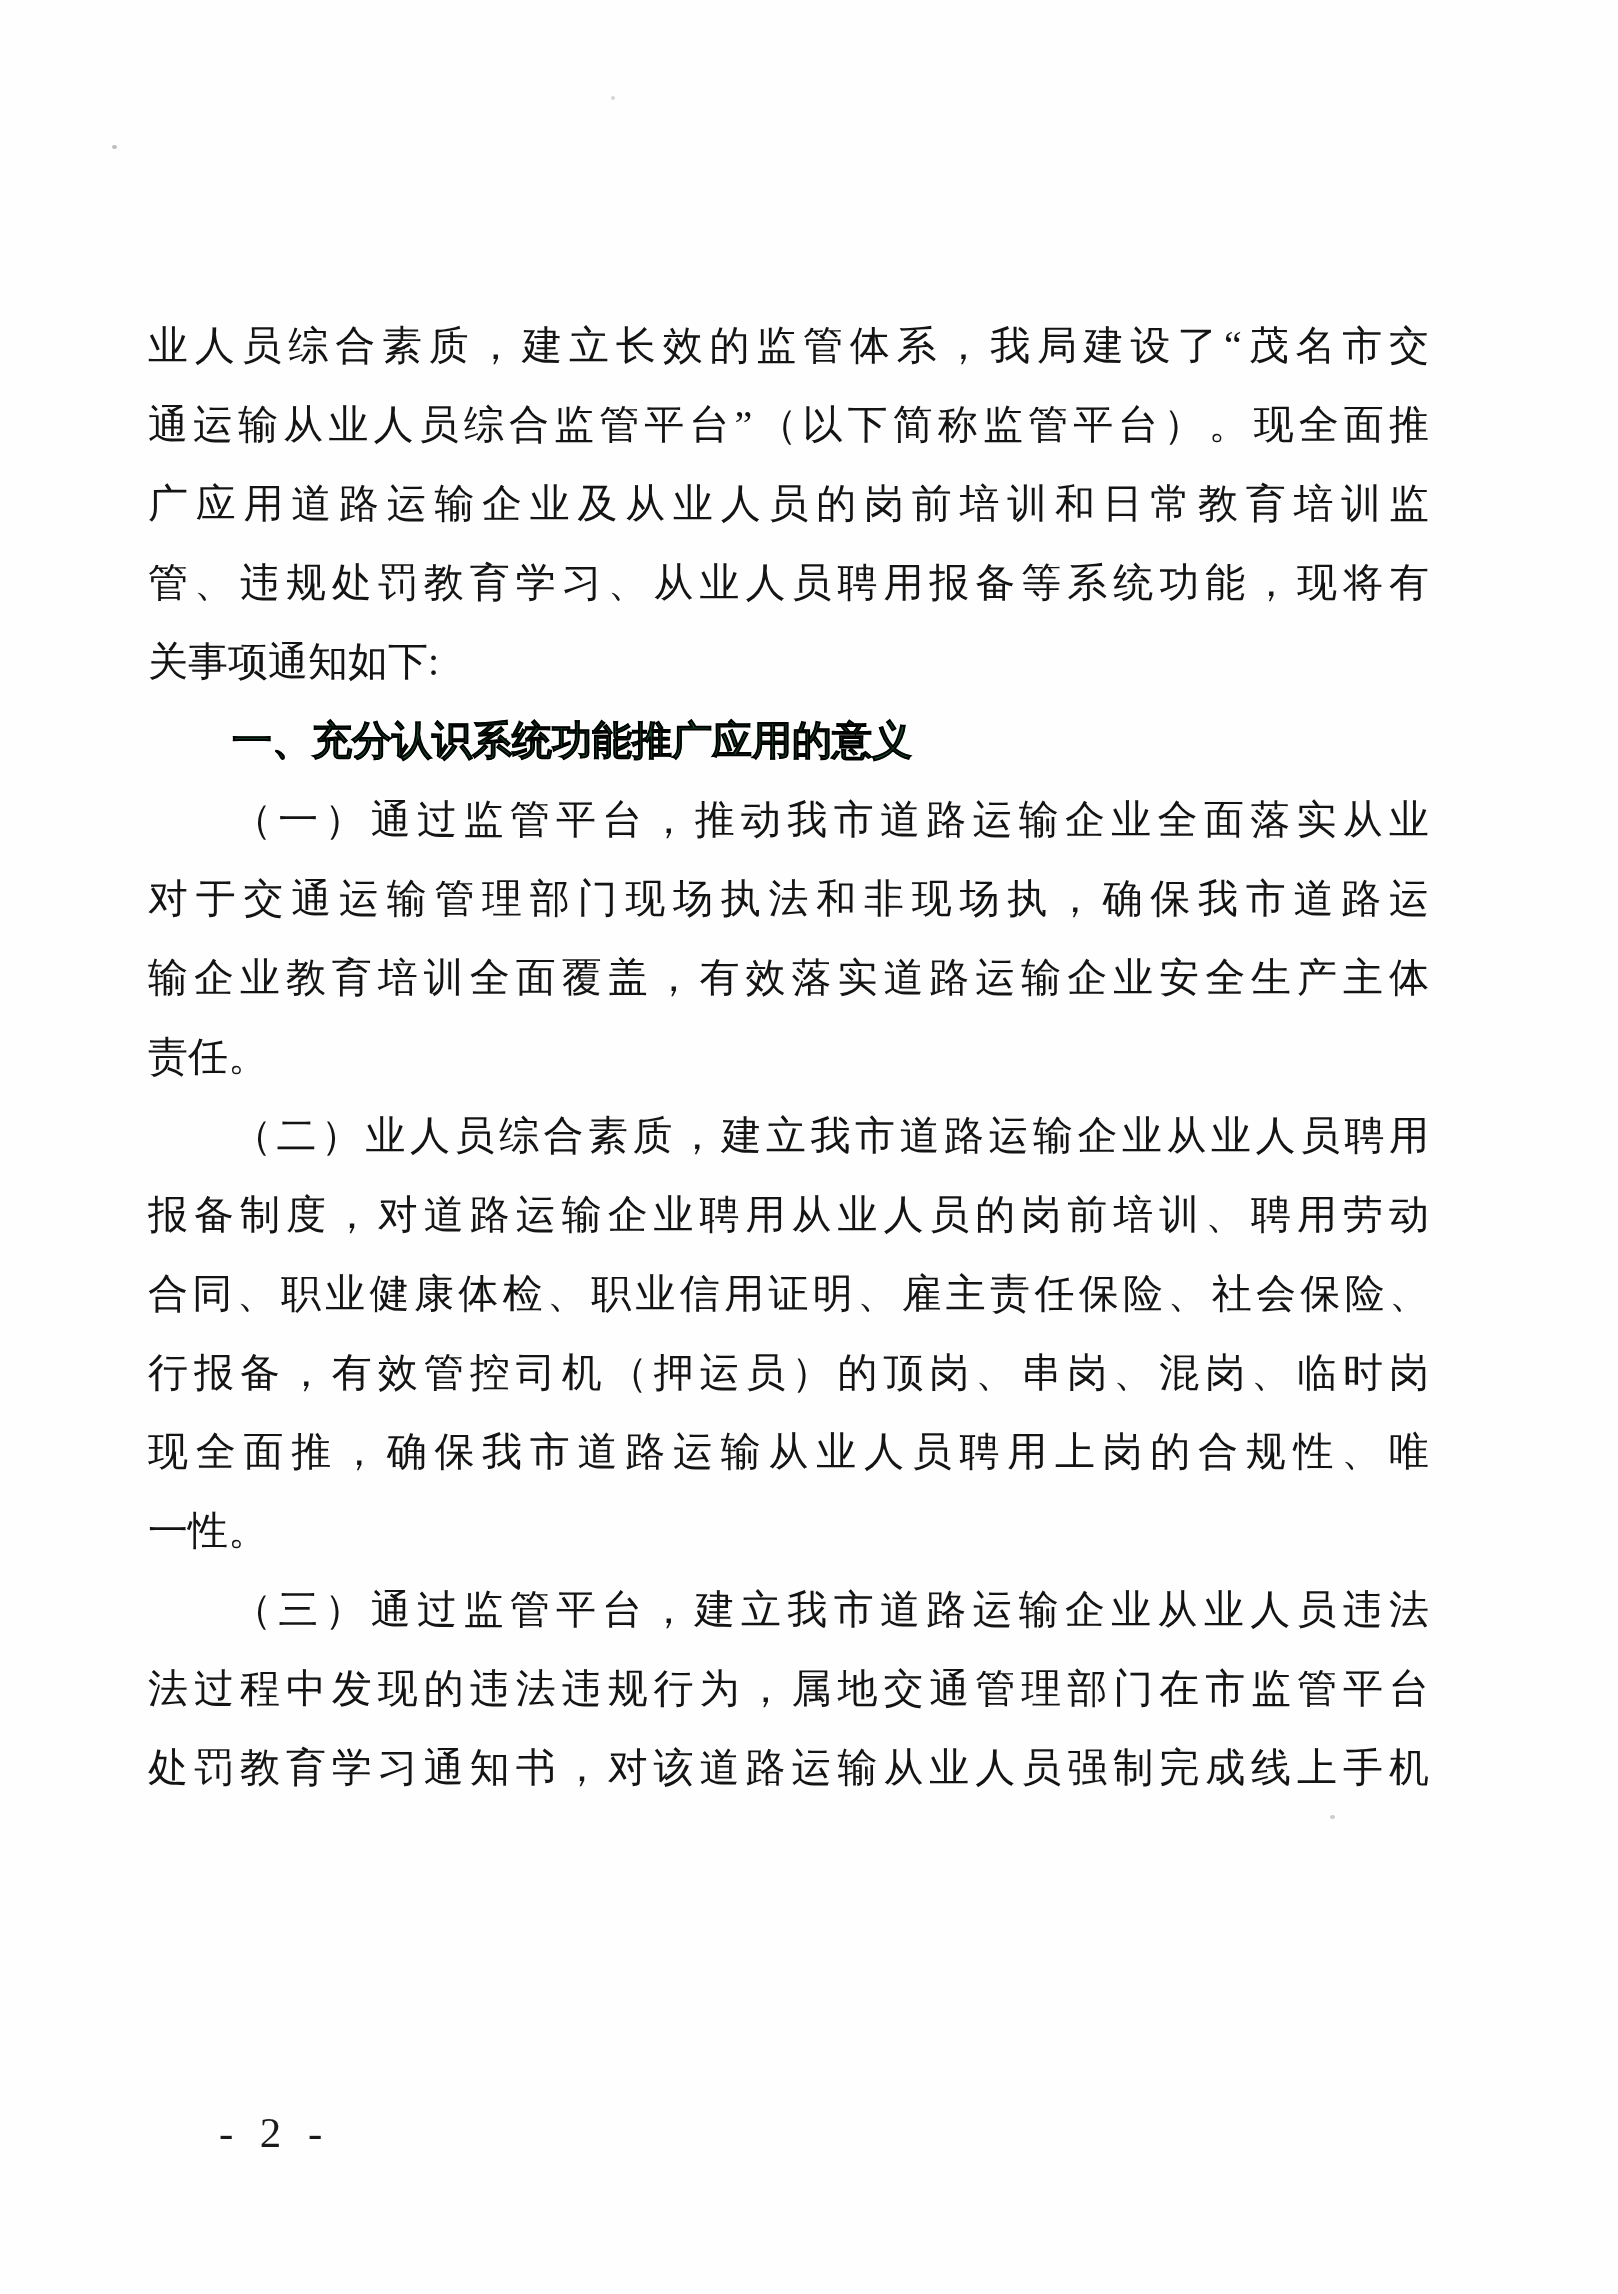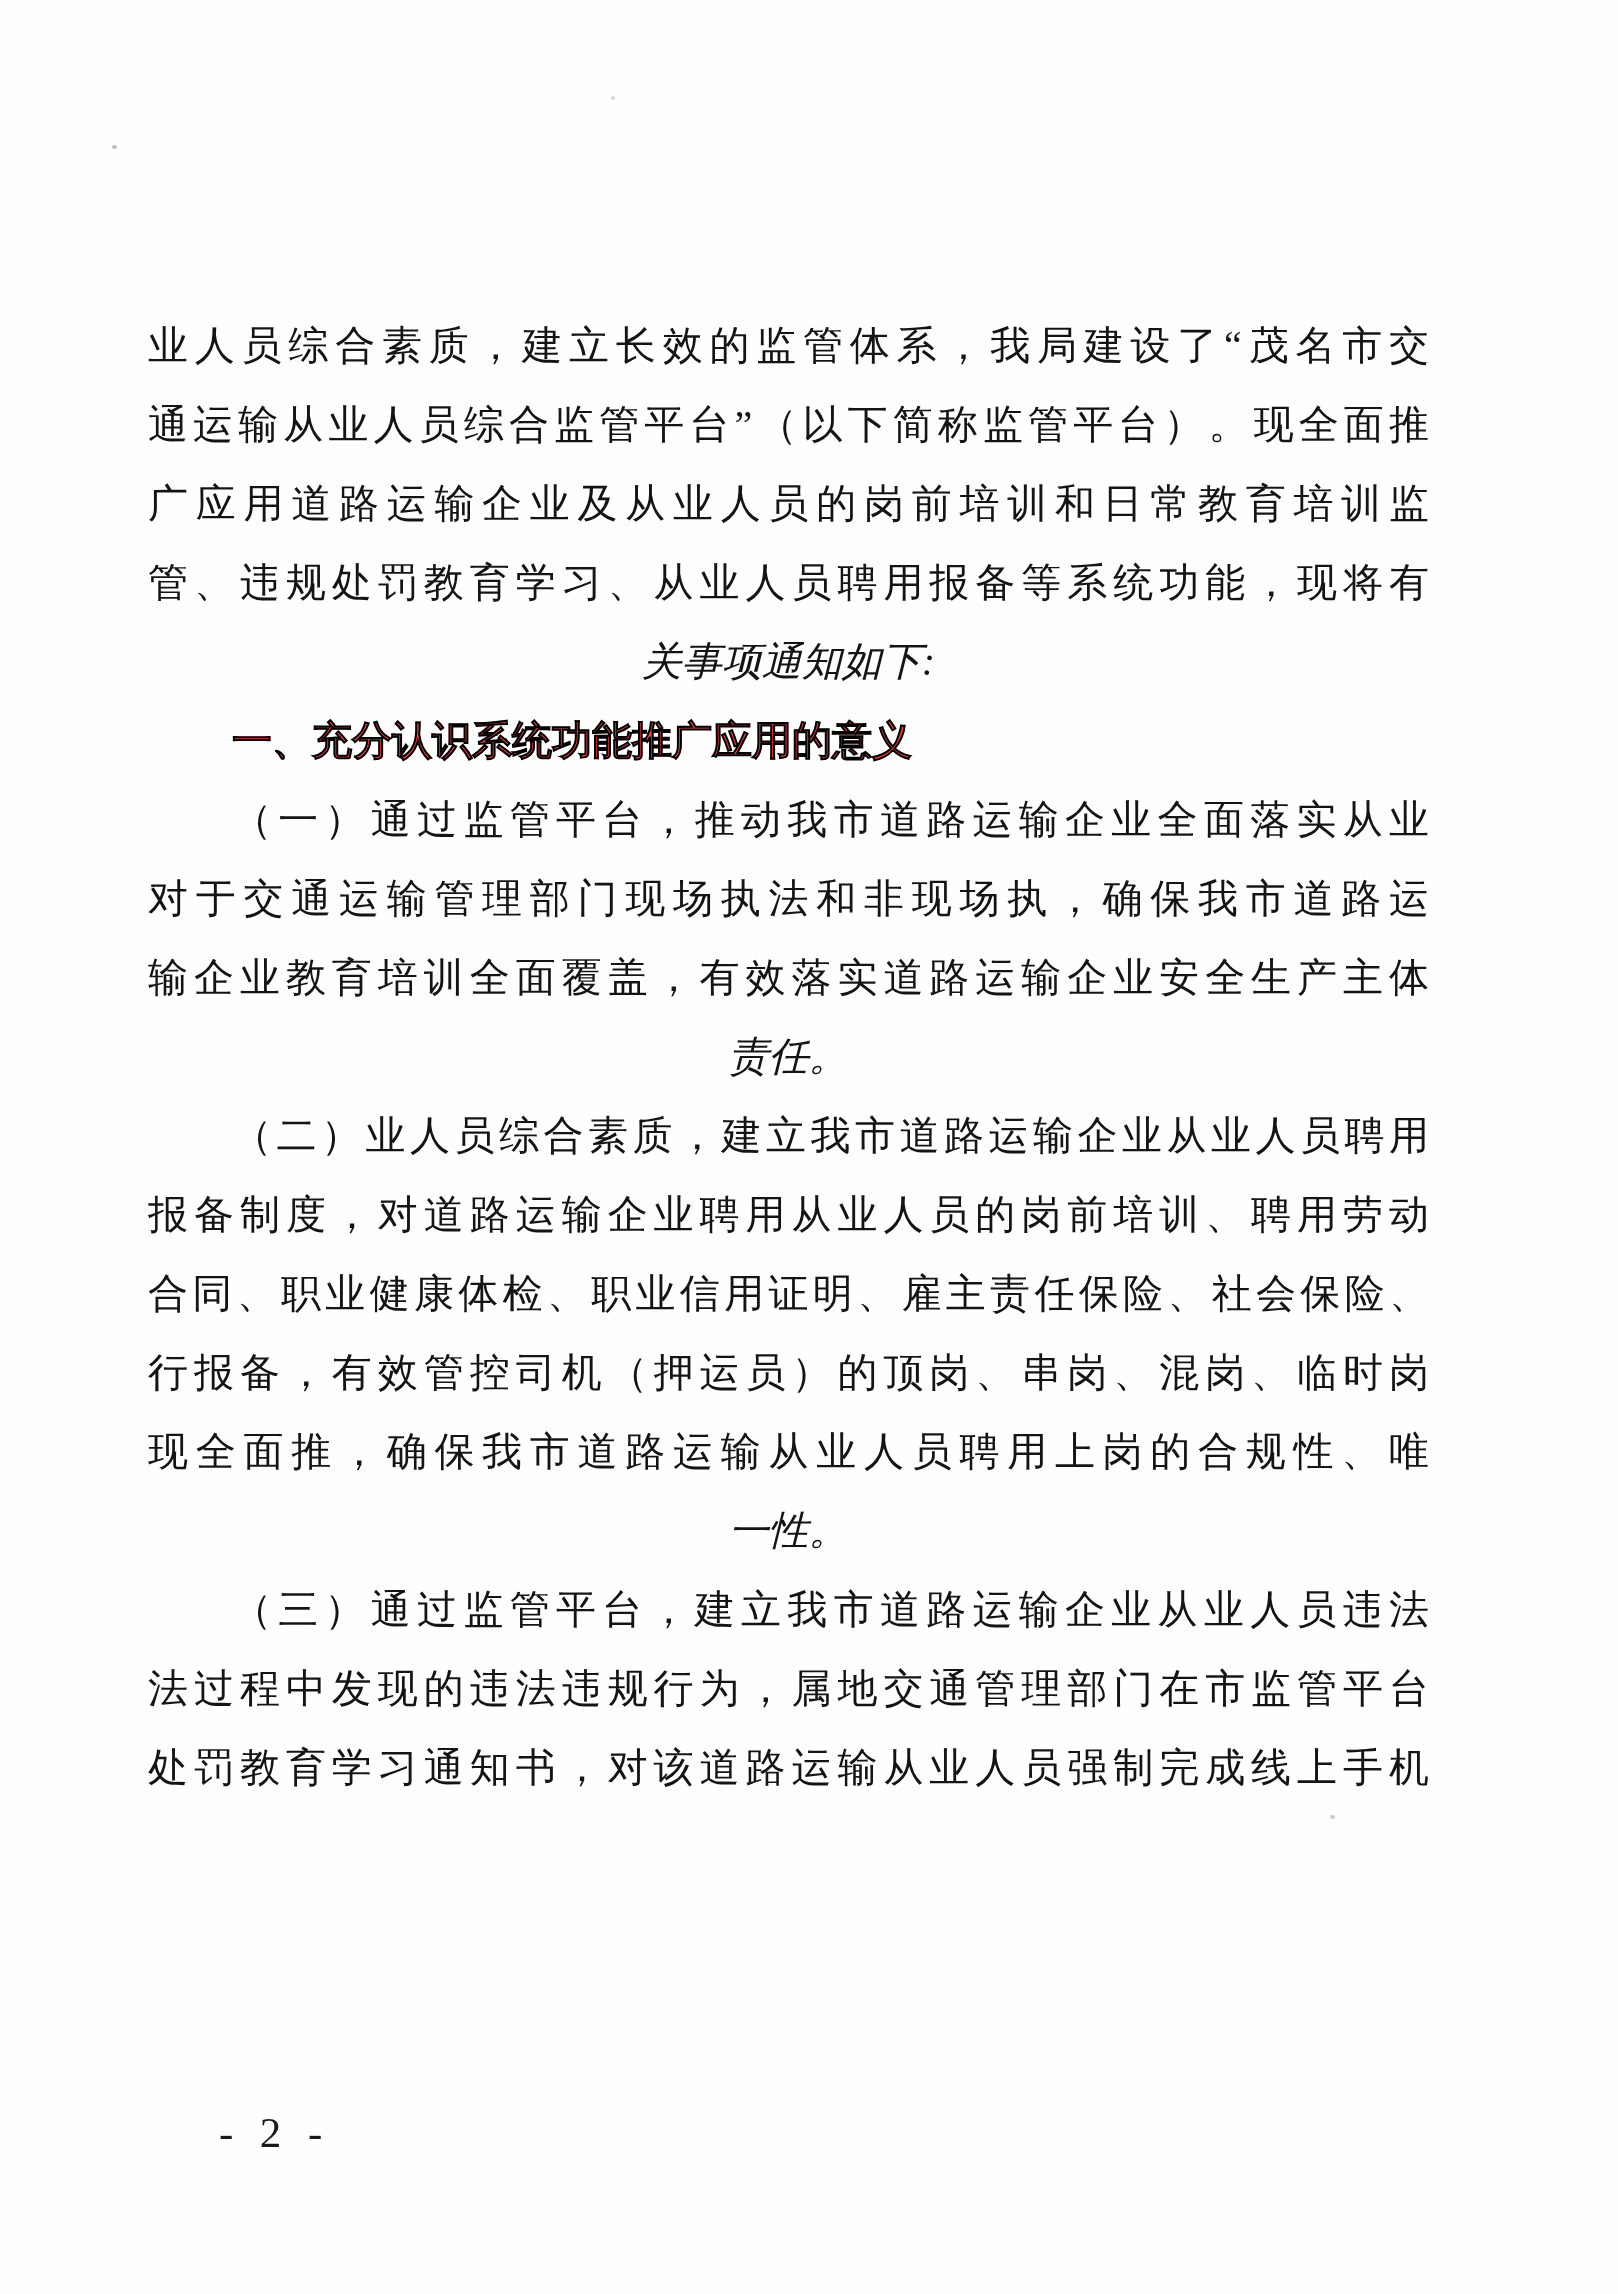--- a/index.html
+++ b/index.html
@@ -37,30 +37,29 @@
     white-space: normal;
   }
   .line.indent-justify {
     text-indent: 2.1em;
     text-align: justify;
     text-align-last: justify;
     text-justify: inter-character;
     white-space: normal;
   }
   .line.left {
-    text-align: center;
-    font-style: italic;
+    text-align: left;
   }
   .line.heading {
     text-indent: 2.1em;
     text-align: left;
     font-family: "Liberation Sans", "DejaVu Sans", sans-serif;
     font-weight: 700;
     -webkit-text-stroke: 0.8px #000;
-    color: #ef4444;
+    color: #14532d;
   }
   .page-number {
     position: absolute;
     left: 219px;
     top: 2108px;
     font-size: 43px;
     letter-spacing: 7.9px;
     color: #1a1a1a;
     font-family: "Liberation Serif", "DejaVu Serif", serif;
   }

